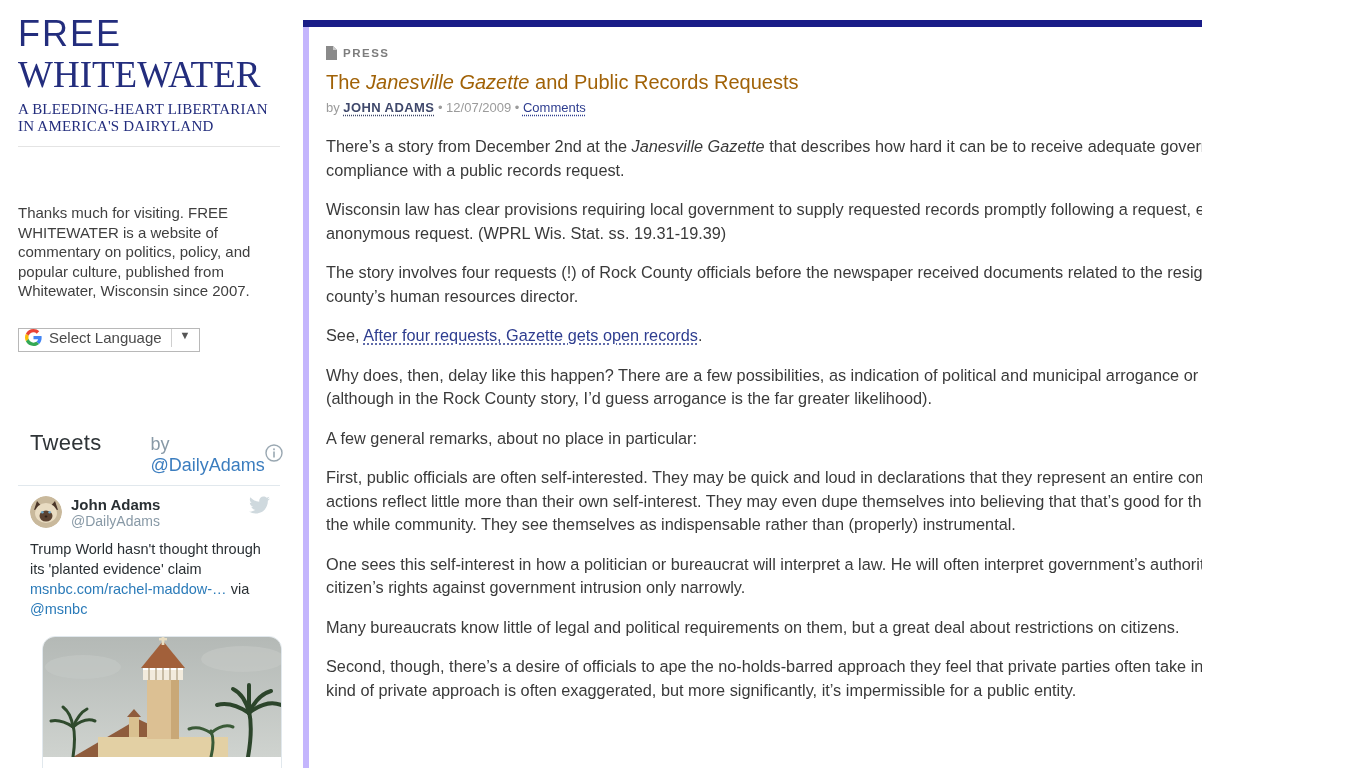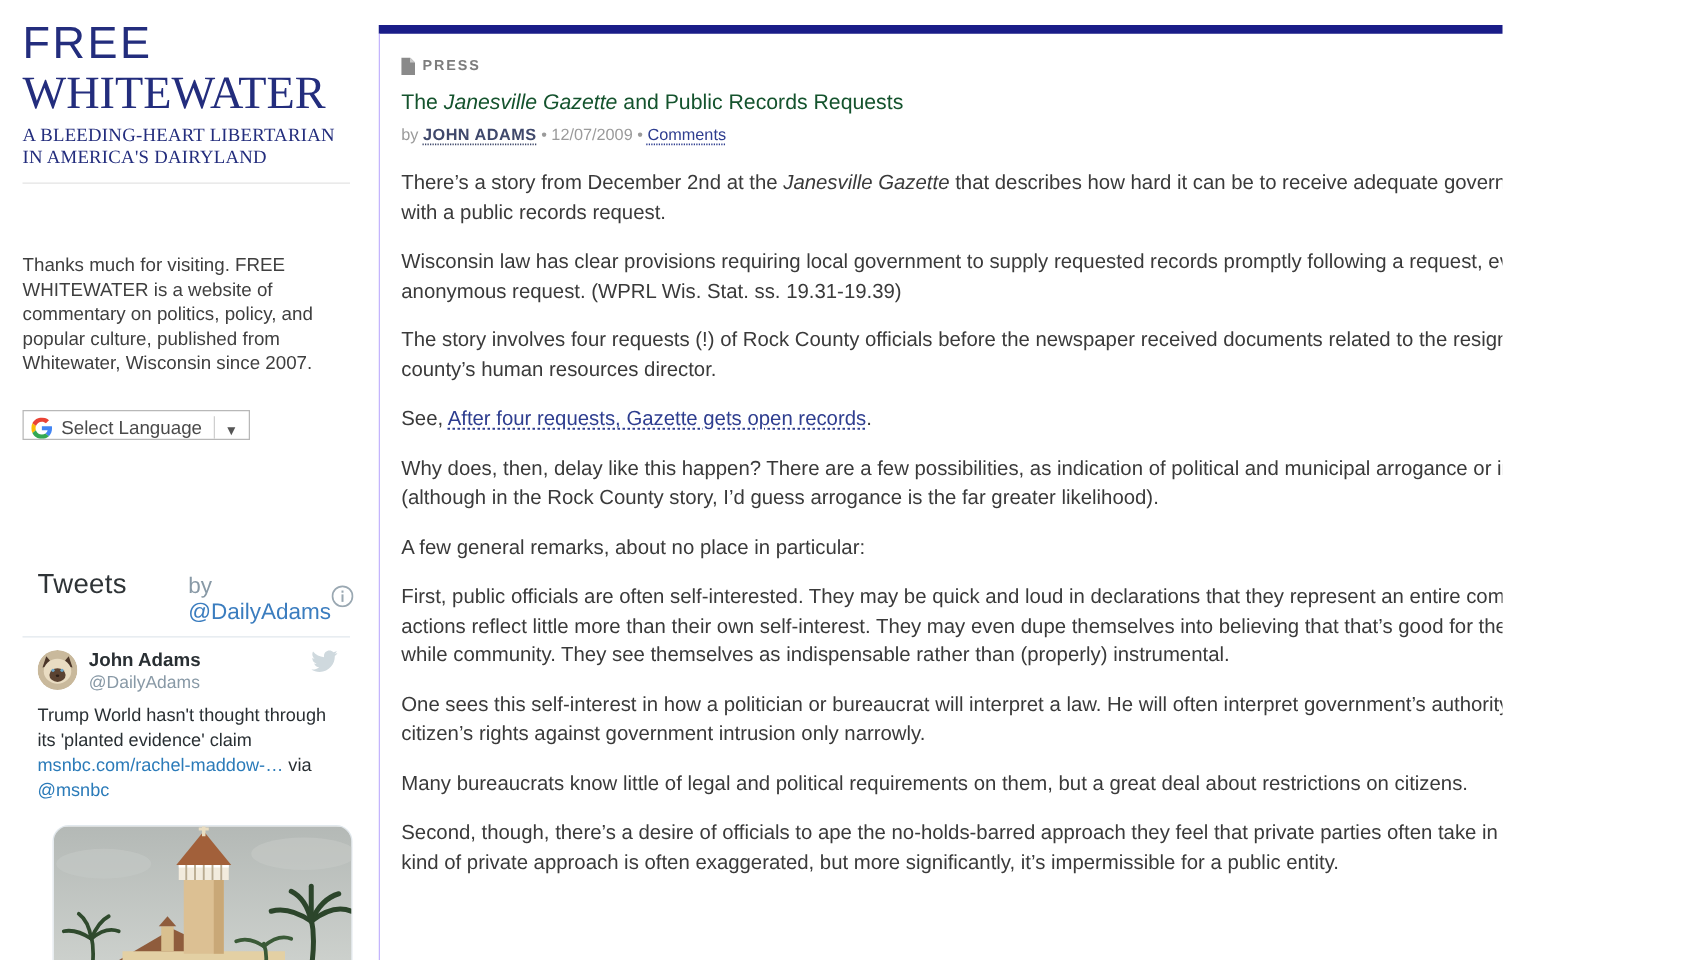--- a/index.html
+++ b/index.html
@@ -13,27 +13,27 @@
   .stage{position:relative; width:1202px; height:768px; overflow:hidden; background:#fff;}
 
   
   .sidebar{position:absolute; left:18px; top:14px; width:262px;}
   .logo{cursor:pointer;}
   .logo-line1{font-size:36px; line-height:40px; letter-spacing:2px; color:var(--brand-navy); font-weight:400;}
   .logo-line2{font-family:"Liberation Serif", serif; font-size:37px; line-height:42px; color:var(--brand-navy); font-weight:400;}
   .tagline{margin-top:5px; font-size:15px; line-height:17px; color:var(--brand-navy); letter-spacing:0.2px;font-family:Liberation Serif, serif;}
   .side-divider{border:none; border-top:1px solid var(--divider); margin-top:11px;}
   .about{margin-top:56px; font-size:15px; line-height:19.5px; color:#3f3f3f;}
-  .translate{margin-top:27px; display:inline-flex; align-items:flex-end; height:24px; border:1px solid #b8b8b8; background:#fff; padding:0 6px 0 6px; cursor:pointer;}
+  .translate{margin-top:27px; display:inline-flex; align-items:flex-start; height:24px; border:1px solid #b8b8b8; background:#fff; padding:0 6px 0 6px; cursor:pointer;}
   .translate .g-icon{display:inline-flex; width:17px; height:17px; margin-right:7px;}
   .translate-label{font-size:15px; color:#4a4a4a; padding-right:9px;}
   .translate-sep{border-left:1px solid #cfcfcf; height:18px; margin-right:8px;}
   .translate-arrow{font-size:11px; color:#555; padding-right:2px;}
 
-  .tweets-header{margin-top:98px; padding:0 10px 0 12px; display:flex; align-items:baseline;}
+  .tweets-header{margin-top:78px; padding:0 10px 0 12px; display:flex; align-items:baseline;}
   .tweets-title{font-size:22px; color:#2f3437; letter-spacing:0.3px;}
   .tweets-by{font-size:18px; color:var(--tweet-gray); margin-left:8px;padding-left:41px;}
   .tweets-by-handle{color:#3b7dbf; cursor:pointer;}
   .info-icon{margin-left:auto; align-self:center; cursor:pointer; line-height:0;}
   .tweets-divider{border:none; border-top:1px solid #e1e8ed; margin-top:9px;}
 
   .tweet{padding:10px 10px 0 12px;}
   .tweet-head{display:flex;}
   .avatar{width:32px; height:32px; border-radius:50%; overflow:hidden; flex:0 0 32px; cursor:pointer; line-height:0;}
   .tweet-names{margin-left:9px;}
@@ -45,25 +45,25 @@
 
   .tweet-card{margin:17px 0 0 12px; width:240px; border:1px solid #e1e8ed; border-radius:13px; overflow:hidden; background:#fff; cursor:pointer;}
   .card-img{display:block; width:240px; height:120px;}
   .card-body{padding:9px 11px 10px 11px;}
   .card-title{font-size:14.5px; line-height:19px; font-weight:bold; color:var(--tweet-dark); white-space:nowrap; overflow:hidden;}
   .card-desc{margin-top:2px; font-size:14.5px; line-height:20px; color:var(--tweet-dark); white-space:nowrap; overflow:hidden;}
 
   
   .main{position:absolute; left:303px; top:20px; width:1044px;}
   .topbar{height:7px; background:var(--bar-navy);}
-  .content{border-left:1px solid #c4b5fd; border-right:1px solid #ededed; min-height:741px; padding:19px 18px 0 17px;}
+  .content{border-left:6px solid #c4b5fd; border-right:1px solid #ededed; min-height:741px; padding:19px 18px 0 17px;}
   .category-row{display:flex; align-items:center; color:#7d7d7d;}
   .category-row .doc-icon{line-height:0; margin-right:6px;}
   .category-label{font-size:11.5px; font-weight:bold; letter-spacing:1.5px; color:#7d7d7d;}
-  .article-title{margin-top:7px; font-size:17px; line-height:30px; color:#14532d; font-weight:400;}
+  .article-title{margin-top:7px; font-size:20px; line-height:30px; color:#a16207; font-weight:400;}
   .article-title em{font-style:italic;}
   .meta{margin-top:3px; font-size:13px; color:var(--meta-gray);}
   .meta .author{color:#3f486b; font-weight:bold; letter-spacing:0.4px; text-decoration:underline dotted; text-underline-offset:3px; cursor:pointer;}
   .meta .comments{color:var(--link-navy); text-decoration:underline dotted; text-underline-offset:3px; cursor:pointer;}
   .article-body{margin-top:4px;}
   .article-body p{margin:16px 0; font-size:16.3px; line-height:23.5px; color:var(--text); max-width:1007px;}
   .article-body p:first-child{margin-top:20px;}
   .alink{color:var(--link-navy); text-decoration:underline dotted; text-underline-offset:3px; cursor:pointer;}
 </style>
 </head>

